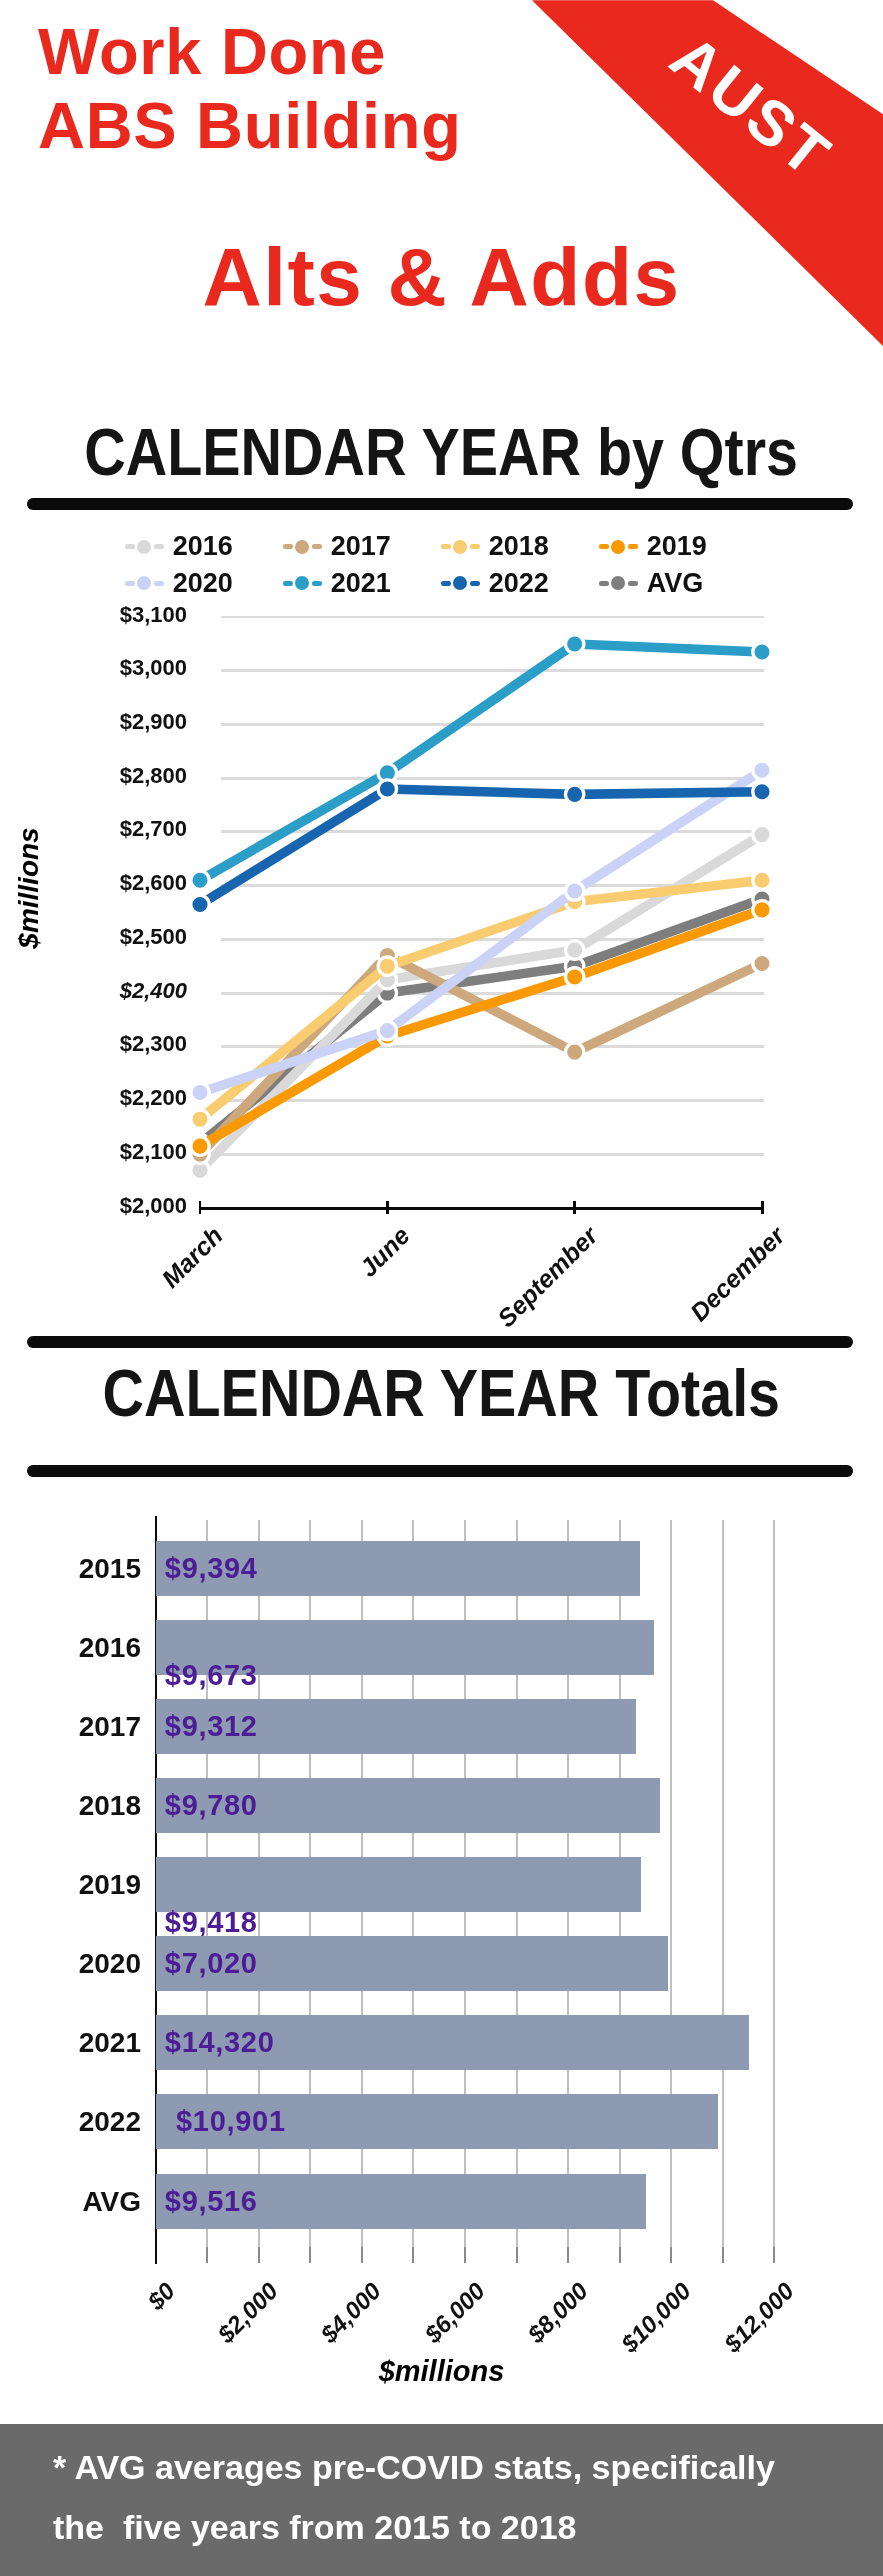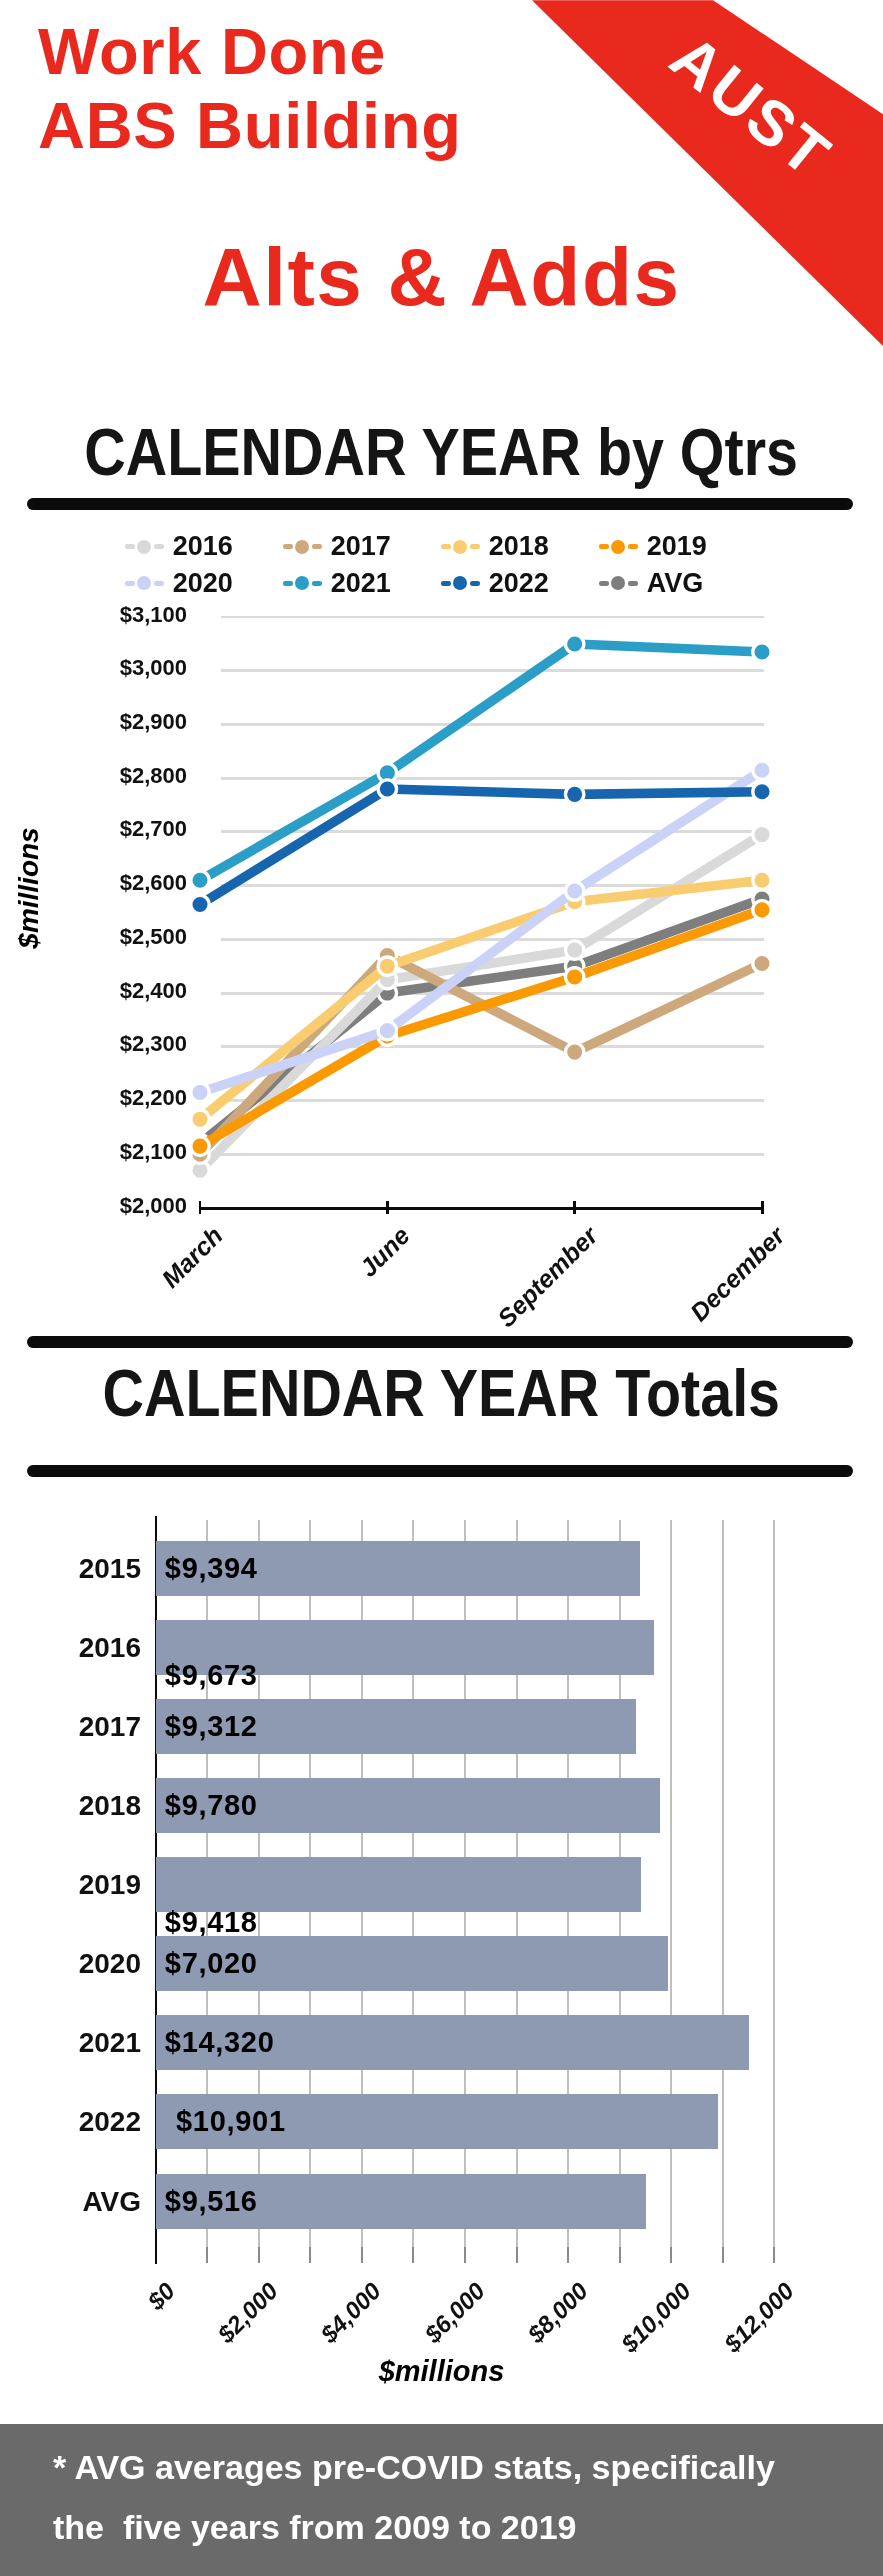--- a/index.html
+++ b/index.html
@@ -21,21 +21,21 @@
   .lg-label{font-size:27px;font-weight:bold;color:#111;}
   .ylab-rot{left:-82px;top:872px;width:221px;text-align:center;font-size:28px;font-weight:bold;
         font-style:italic;transform:rotate(-90deg);}
   .plot{overflow:visible;}
   .ytick{width:114px;text-align:right;font-size:22px;font-weight:bold;color:#111;}
   .xtick{text-align:right;font-size:25px;font-weight:bold;font-style:italic;color:#111;
         transform:rotate(-45deg);transform-origin:100% 0;}
   .btick{text-align:right;font-size:24px;font-weight:bold;font-style:italic;color:#111;
         transform:rotate(-45deg);transform-origin:100% 0;}
   .catlab{width:125px;text-align:right;font-size:28px;font-weight:bold;color:#111;}
-  .vallab{font-size:29px;font-weight:bold;color:#000000;letter-spacing:0.7px;}
+  .vallab{font-size:29px;font-weight:bold;color:#4c1d95;letter-spacing:0.7px;}
   .xlab-bar{left:0;top:2355px;width:883px;text-align:center;font-size:29px;font-weight:bold;font-style:italic;}
   .footer{left:0;top:2424px;width:883px;height:152px;}
   .footer-line{left:53px;font-size:34px;font-weight:bold;color:#fff;white-space:pre;}
 </style>
 </head>
 <body>
 
 <div id="page">
 
   <div class="abs" style="left:0;top:0;width:883px;height:383px;">
@@ -124,21 +124,21 @@
   <div class="abs ylab-rot">$millions</div>
   <div class="abs plot" style="left:200px;top:617px;width:562px;height:591px;">
       <div class="ytick" style="position: absolute; left: -127px; top: 576px;">$2,000</div>
       <div style="position: absolute; left: 20.6px; right: -1.5px; top: 536px; height: 2.9px; background: rgb(219, 219, 219);"></div>
       <div class="ytick" style="position: absolute; left: -127px; top: 522px;">$2,100</div>
       <div style="position: absolute; left: 20.6px; right: -1.5px; top: 482px; height: 2.9px; background: rgb(219, 219, 219);"></div>
       <div class="ytick" style="position: absolute; left: -127px; top: 468px;">$2,200</div>
       <div style="position: absolute; left: 20.6px; right: -1.5px; top: 428px; height: 2.9px; background: rgb(219, 219, 219);"></div>
       <div class="ytick" style="position: absolute; left: -127px; top: 414px;">$2,300</div>
       <div style="position: absolute; left: 20.6px; right: -1.5px; top: 375px; height: 2.9px; background: rgb(219, 219, 219);"></div>
-      <div class="ytick" style="position: absolute; left: -127px; top: 361px;">$2,400</div>
+      <div class="ytick" style="position: absolute; left: -127px; top: 361px; font-style: italic;">$2,400</div>
       <div style="position: absolute; left: 20.6px; right: -1.5px; top: 321px; height: 2.9px; background: rgb(219, 219, 219);"></div>
       <div class="ytick" style="position: absolute; left: -127px; top: 307px;">$2,500</div>
       <div style="position: absolute; left: 20.6px; right: -1.5px; top: 267px; height: 2.9px; background: rgb(219, 219, 219);"></div>
       <div class="ytick" style="position: absolute; left: -127px; top: 253px;">$2,600</div>
       <div style="position: absolute; left: 20.6px; right: -1.5px; top: 213px; height: 2.9px; background: rgb(219, 219, 219);"></div>
       <div class="ytick" style="position: absolute; left: -127px; top: 199px;">$2,700</div>
       <div style="position: absolute; left: 20.6px; right: -1.5px; top: 160px; height: 2.9px; background: rgb(219, 219, 219);"></div>
       <div class="ytick" style="position: absolute; left: -127px; top: 146px;">$2,800</div>
       <div style="position: absolute; left: 20.6px; right: -1.5px; top: 106px; height: 2.9px; background: rgb(219, 219, 219);"></div>
       <div class="ytick" style="position: absolute; left: -127px; top: 92px;">$2,900</div>
@@ -273,17 +273,17 @@
       <div class="btick" style="position: absolute; left: 79px; top: 757px; width: 132px;">$4,000</div>
       <div class="btick" style="position: absolute; left: 183px; top: 757px; width: 132px;">$6,000</div>
       <div class="btick" style="position: absolute; left: 286px; top: 757px; width: 132px;">$8,000</div>
       <div class="btick" style="position: absolute; left: 389px; top: 757px; width: 132px;">$10,000</div>
       <div class="btick" style="position: absolute; left: 492px; top: 757px; width: 132px;">$12,000</div>
     </div>
   <div class="abs xlab-bar">$millions</div>
 
   <div class="abs footer" style="background:#6A6A6A;">
     <div class="abs footer-line" style="top:23.6px;">* AVG averages pre-COVID stats, specifically</div>
-    <div class="abs footer-line" style="top:84px;">the  five years from 2009 to 2019</div>
+    <div class="abs footer-line" style="top:84px;">the  five years from 2015 to 2018</div>
   </div>
 
 </div>
 
 
 </body></html>

